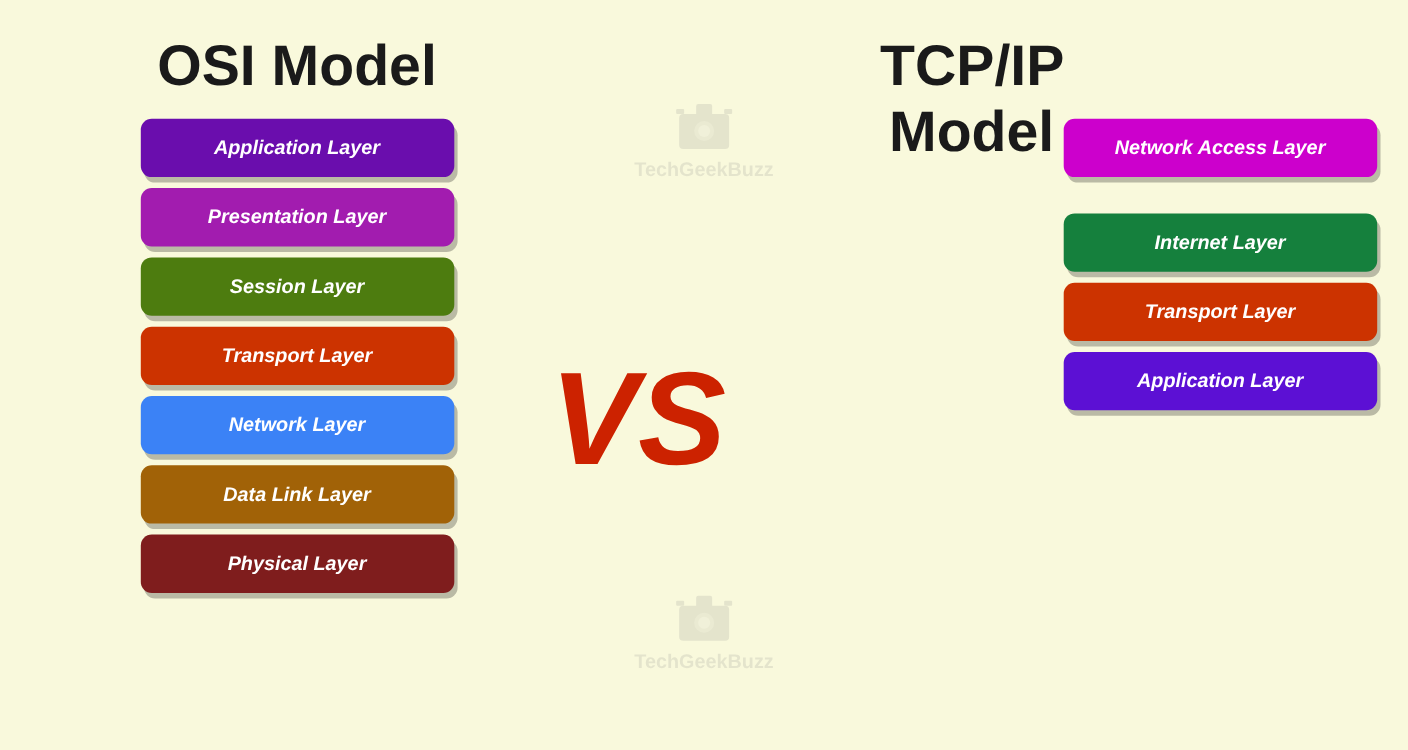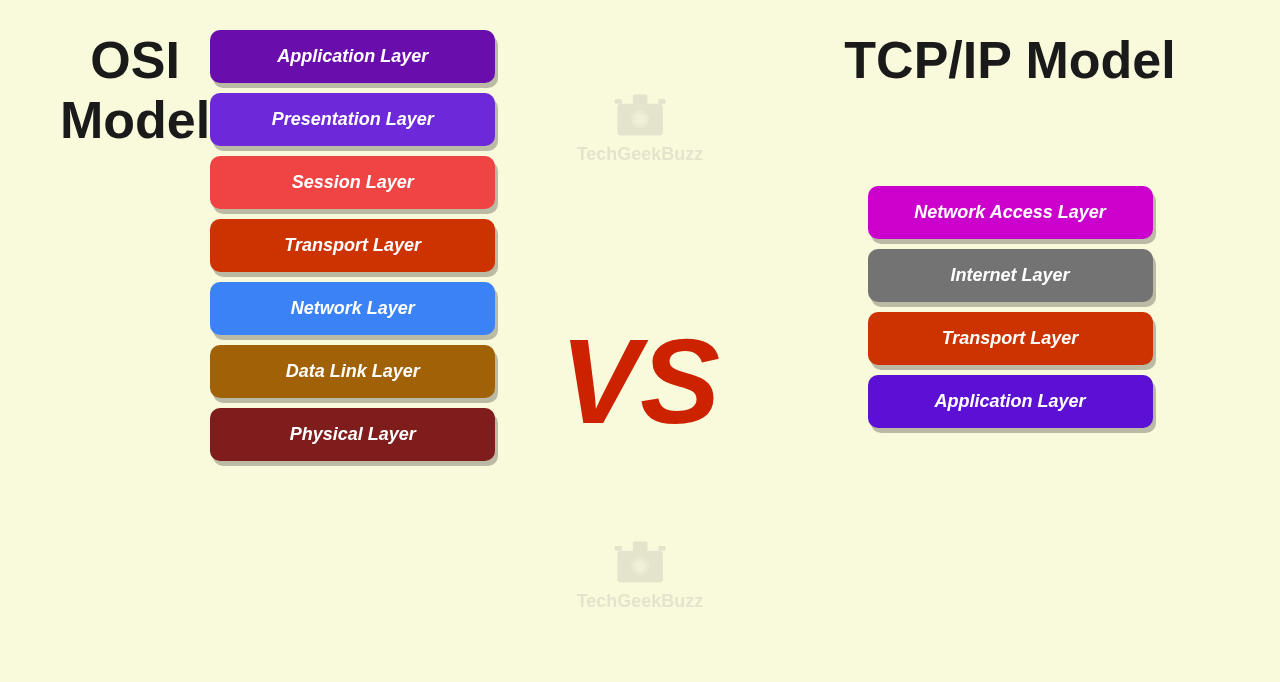--- a/index.html
+++ b/index.html
@@ -24,21 +24,21 @@
       height: 682px;
       display: flex;
       align-items: flex-start;
       justify-content: space-between;
       padding: 30px 60px;
       position: relative;
     }
 
     .model-section {
       display: flex;
-      flex-direction: row;
+      flex-direction: column;
       width: 420px;
     }
 
     .model-title {
       font-size: 52px;
       font-weight: 900;
       color: #1a1a1a;
       margin-bottom: 18px;
       text-align: center;
     }
@@ -61,21 +61,21 @@
       font-weight: 700;
       text-align: center;
       cursor: default;
       box-shadow: 3px 5px 0px rgba(0,0,0,0.25);
       font-style: italic;
     }
 
     .center-section {
       display: flex;
       flex-direction: column;
-      align-items: center;
+      align-items: flex-start;
       justify-content: center;
       width: 280px;
       height: 100%;
       position: relative;
     }
 
     .vs-text {
       font-size: 120px;
       font-weight: 900;
       color: #cc2200;
@@ -113,21 +113,21 @@
     .watermark-text {
       font-size: 18px;
       font-weight: 700;
       color: #888;
       white-space: nowrap;
     }
 
     .tcp-section {
       width: 420px;
       display: flex;
-      flex-direction: column;
+      flex-direction: row;
     }
 
     .tcp-layers {
       display: flex;
       flex-direction: column;
       gap: 10px;
       margin-top: 78px;
       width: 100%;
       align-items: center;
     }
@@ -148,22 +148,22 @@
   </style>
 </head>
 <body>
 
 <div class="container">
 
   <div class="model-section">
     <h1 class="model-title">OSI Model</h1>
     <div class="layers-list">
     <div class="layer-btn" style="background-color: rgb(106, 13, 173);">Application Layer</div>
-        <div class="layer-btn" style="background-color: #6d28d9;">Presentation Layer</div>
-        <div class="layer-btn" style="background-color: #ef4444; font-style: italic;">Session Layer</div>
+        <div class="layer-btn" style="background-color: #a21caf;">Presentation Layer</div>
+        <div class="layer-btn" style="background-color: #4d7c0f; font-style: italic;">Session Layer</div>
         <div class="layer-btn" style="background-color: rgb(204, 51, 0);">Transport Layer</div>
         <div class="layer-btn" style="background-color: #3b82f6;">Network Layer</div>
         <div class="layer-btn" style="background-color: #a16207;">Data Link Layer</div>
         <div class="layer-btn" style="background-color: #7f1d1d;">Physical Layer</div>
       </div>
   </div>
 
   <div class="center-section">
 
     <div class="watermark watermark-top">
@@ -190,19 +190,19 @@
         <rect x="50" y="10" width="8" height="5" rx="1" fill="#888"></rect>
       </svg>
       <span class="watermark-text">TechGeekBuzz</span>
     </div>
   </div>
 
   <div class="tcp-section">
     <h1 class="model-title">TCP/IP Model</h1>
     <div class="tcp-layers">
     <div class="layer-btn-tcp" style="background-color: rgb(204, 0, 204);">Network Access Layer</div>
-        <div class="layer-btn-tcp" style="background-color: #737373;">Internet Layer</div>
+        <div class="layer-btn-tcp" style="background-color: #15803d; margin-top: 23px;">Internet Layer</div>
         <div class="layer-btn-tcp" style="background-color: rgb(204, 51, 0);">Transport Layer</div>
         <div class="layer-btn-tcp" style="background-color: rgb(92, 16, 212);">Application Layer</div>
       </div>
   </div>
 
 </div>
 
 </body></html>

